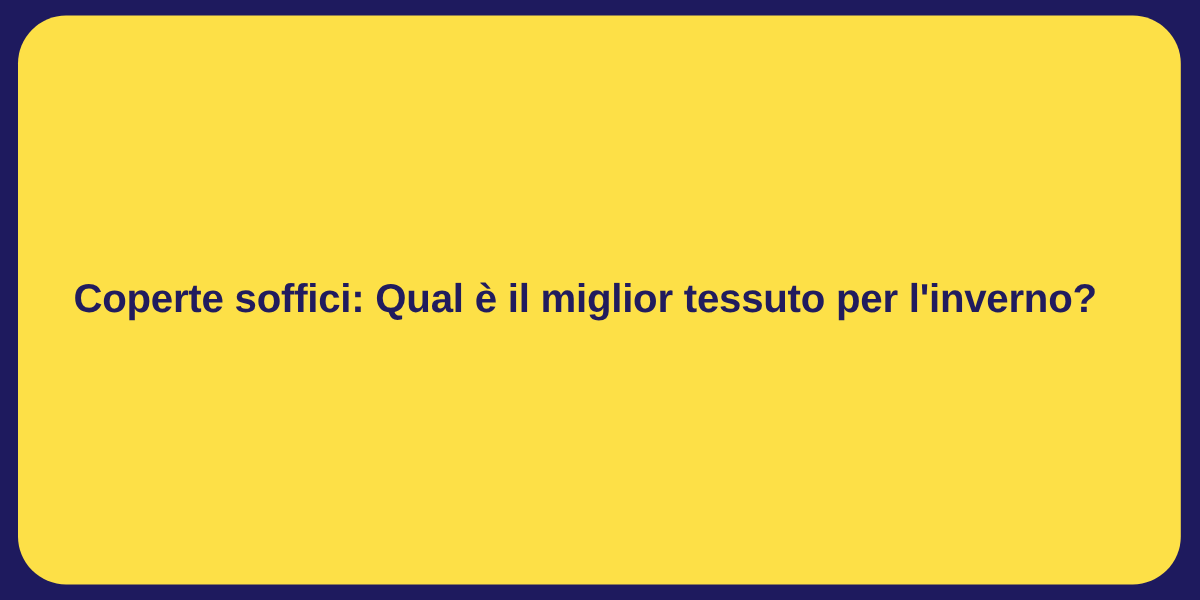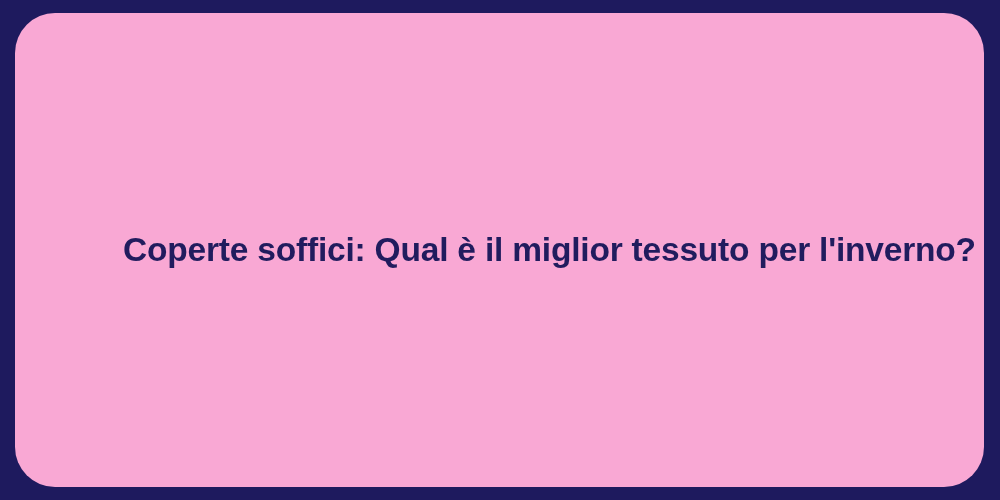--- a/index.html
+++ b/index.html
@@ -21,26 +21,26 @@
     height: 500px;
     background: #1e1a5e;
     padding: 13px 16px 13px 15px;
   }
 
   
   .poster-card {
     box-sizing: border-box;
     width: 100%;
     height: 100%;
-    background: #f9a8d4;
+    background: #fde047;
     border-radius: 40px;
     display: flex;
     align-items: center;
-    justify-content: flex-start;
-    padding: 0 108px;
+    justify-content: flex-end;
+    padding: 0 70px;
   }
 
   .poster-title {
     margin: 0;
     text-align: center;
     color: #211c5e;
     font-family: "Liberation Sans", sans-serif;
     font-size: 33.5px;
     font-weight: 700;
     line-height: 1.35;

